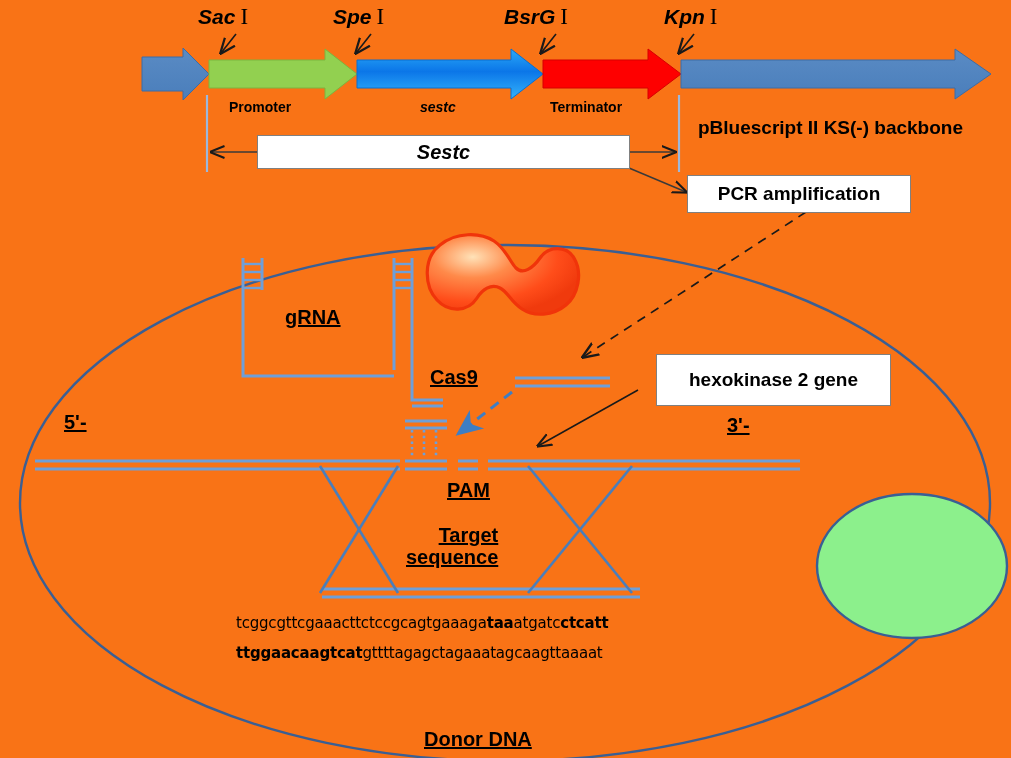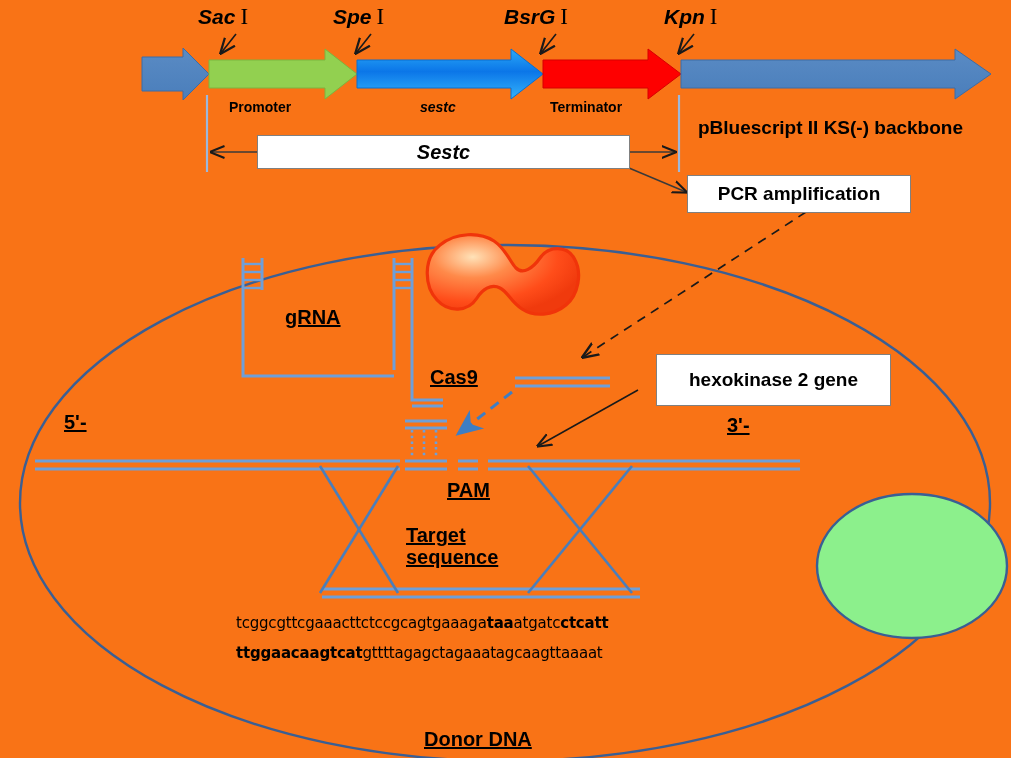--- a/index.html
+++ b/index.html
@@ -287,21 +287,21 @@
 
   <div class="boxed" id="pcr-box" style="left:687px; top:175px; width:224px; height:38px;">PCR amplification</div>
 
   <div class="boxed" id="hex-box" style="left:632px; top:354px; width:235px; height:52px;margin-left:24px;">hexokinase 2 gene</div>
 
   <div class="lbl cell-label" style="left:285px; top:306px;">gRNA</div>
   <div class="lbl cell-label" style="left:430px; top:355px;margin-top:11px;">Cas9</div>
   <div class="lbl cell-label" style="left:64px; top:411px;">5'-</div>
   <div class="lbl cell-label" style="left:727px; top:414px;">3'-</div>
   <div class="lbl cell-label" style="left:447px; top:479px;">PAM</div>
-  <div class="lbl cell-label" style="left:406px; top:524px; text-align:left;">
+  <div class="lbl cell-label" style="left:406px; top:524px; text-align:right;">
     <span>Target</span><br>
     <span>sequence</span>
   </div>
   <div class="lbl cell-label" style="left:424px; top:697px;margin-top:31px;">Donor DNA</div>
 
   <div class="seq" style="left:236px; top:614px;"><span>tcggcgttcgaaacttctccgcagtgaaaga</span><b>taa</b><span>atgatc</span><b>ctcatt</b></div>
   <div class="seq" style="left:236px; top:644px;"><b>ttggaacaagtcat</b><span>gttttagagctagaaatagcaagttaaaat</span></div>
 
 </div>
 

